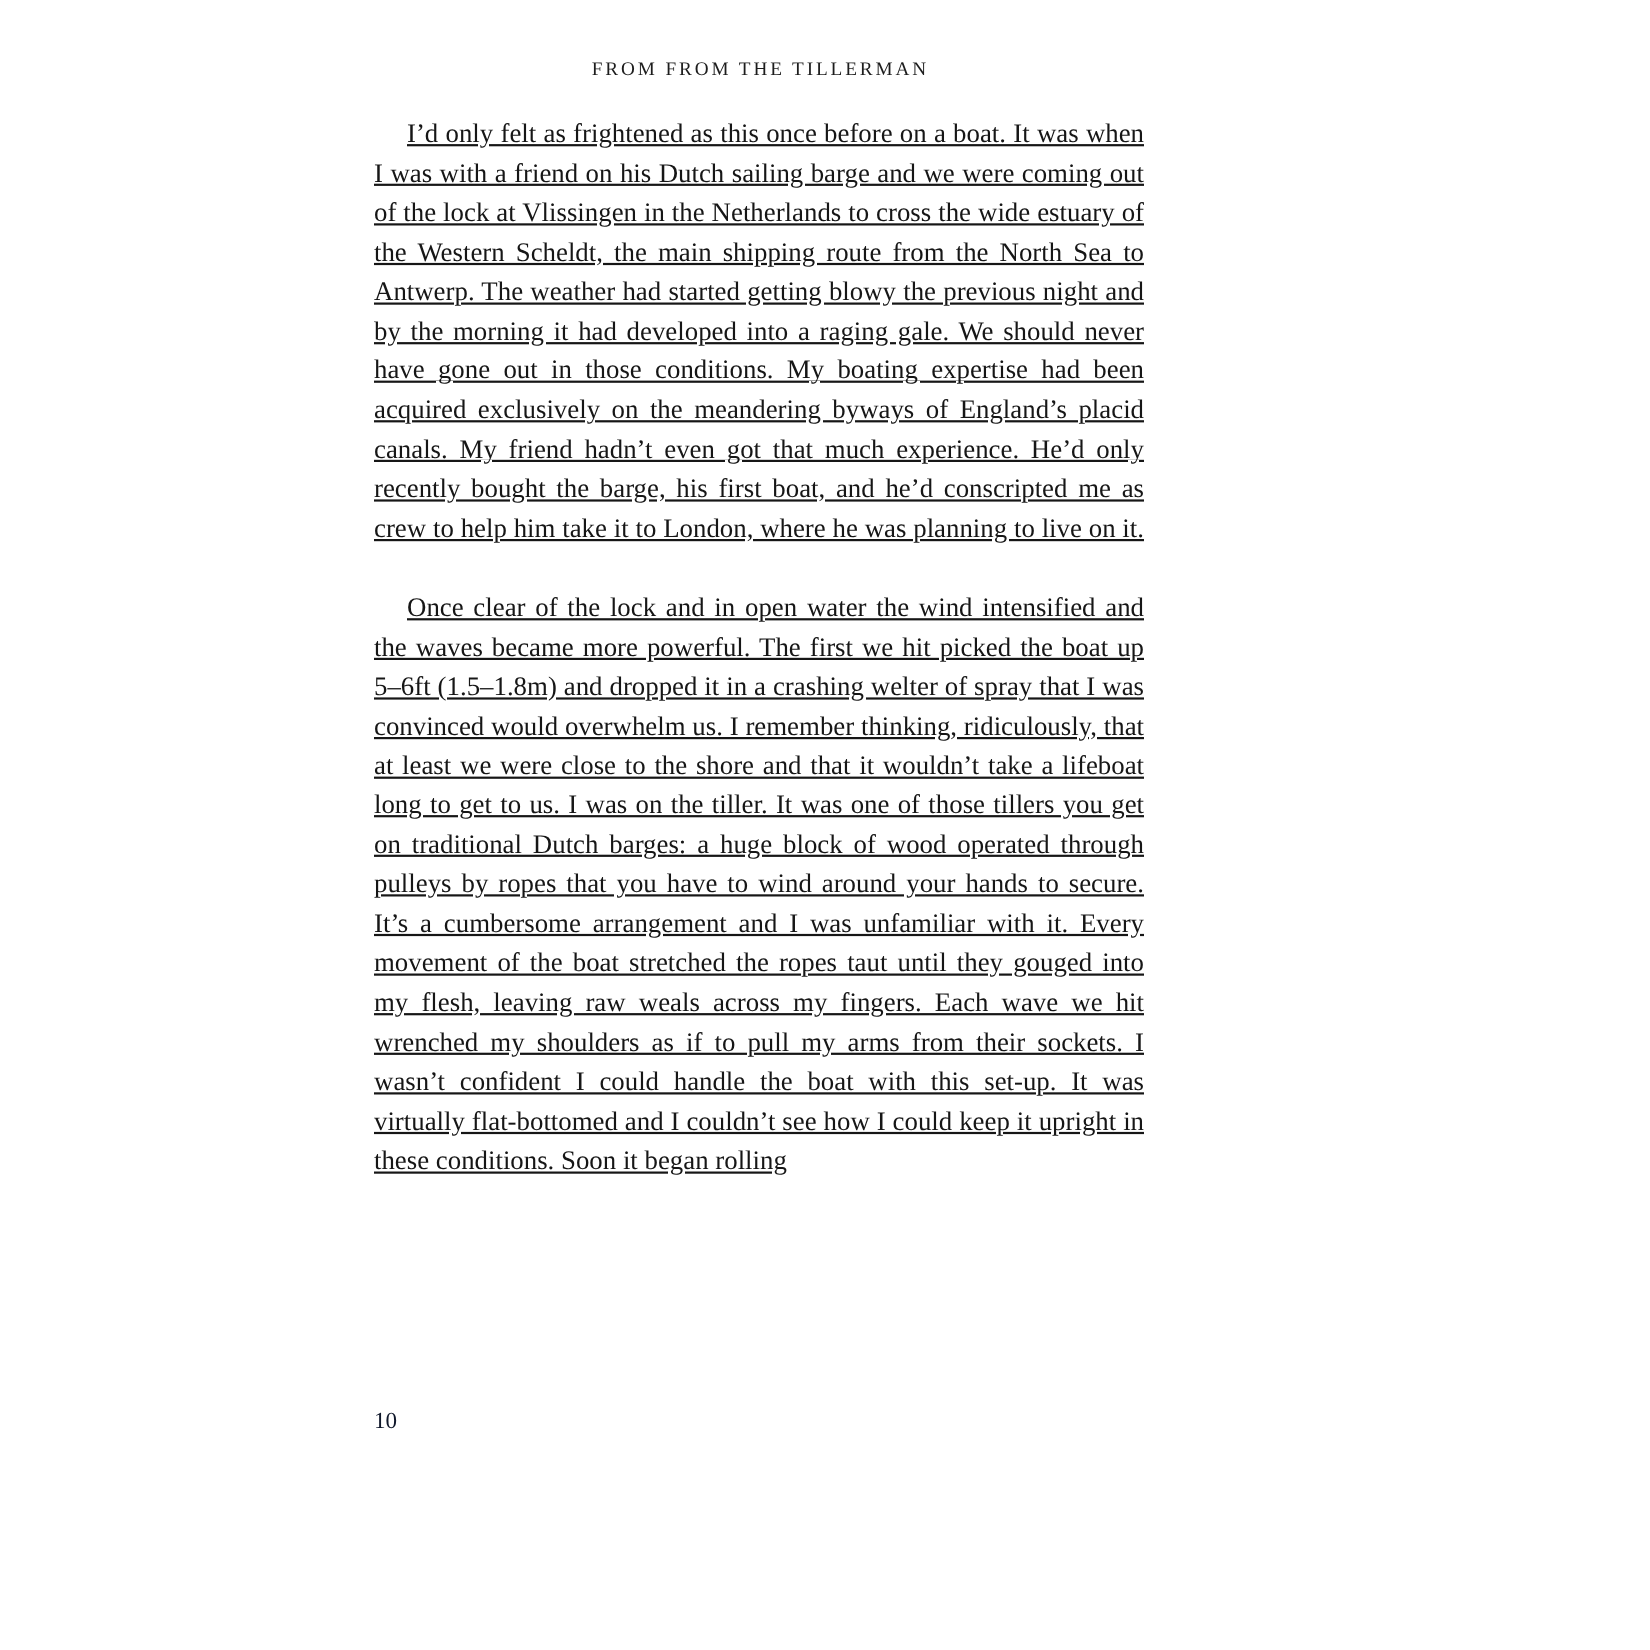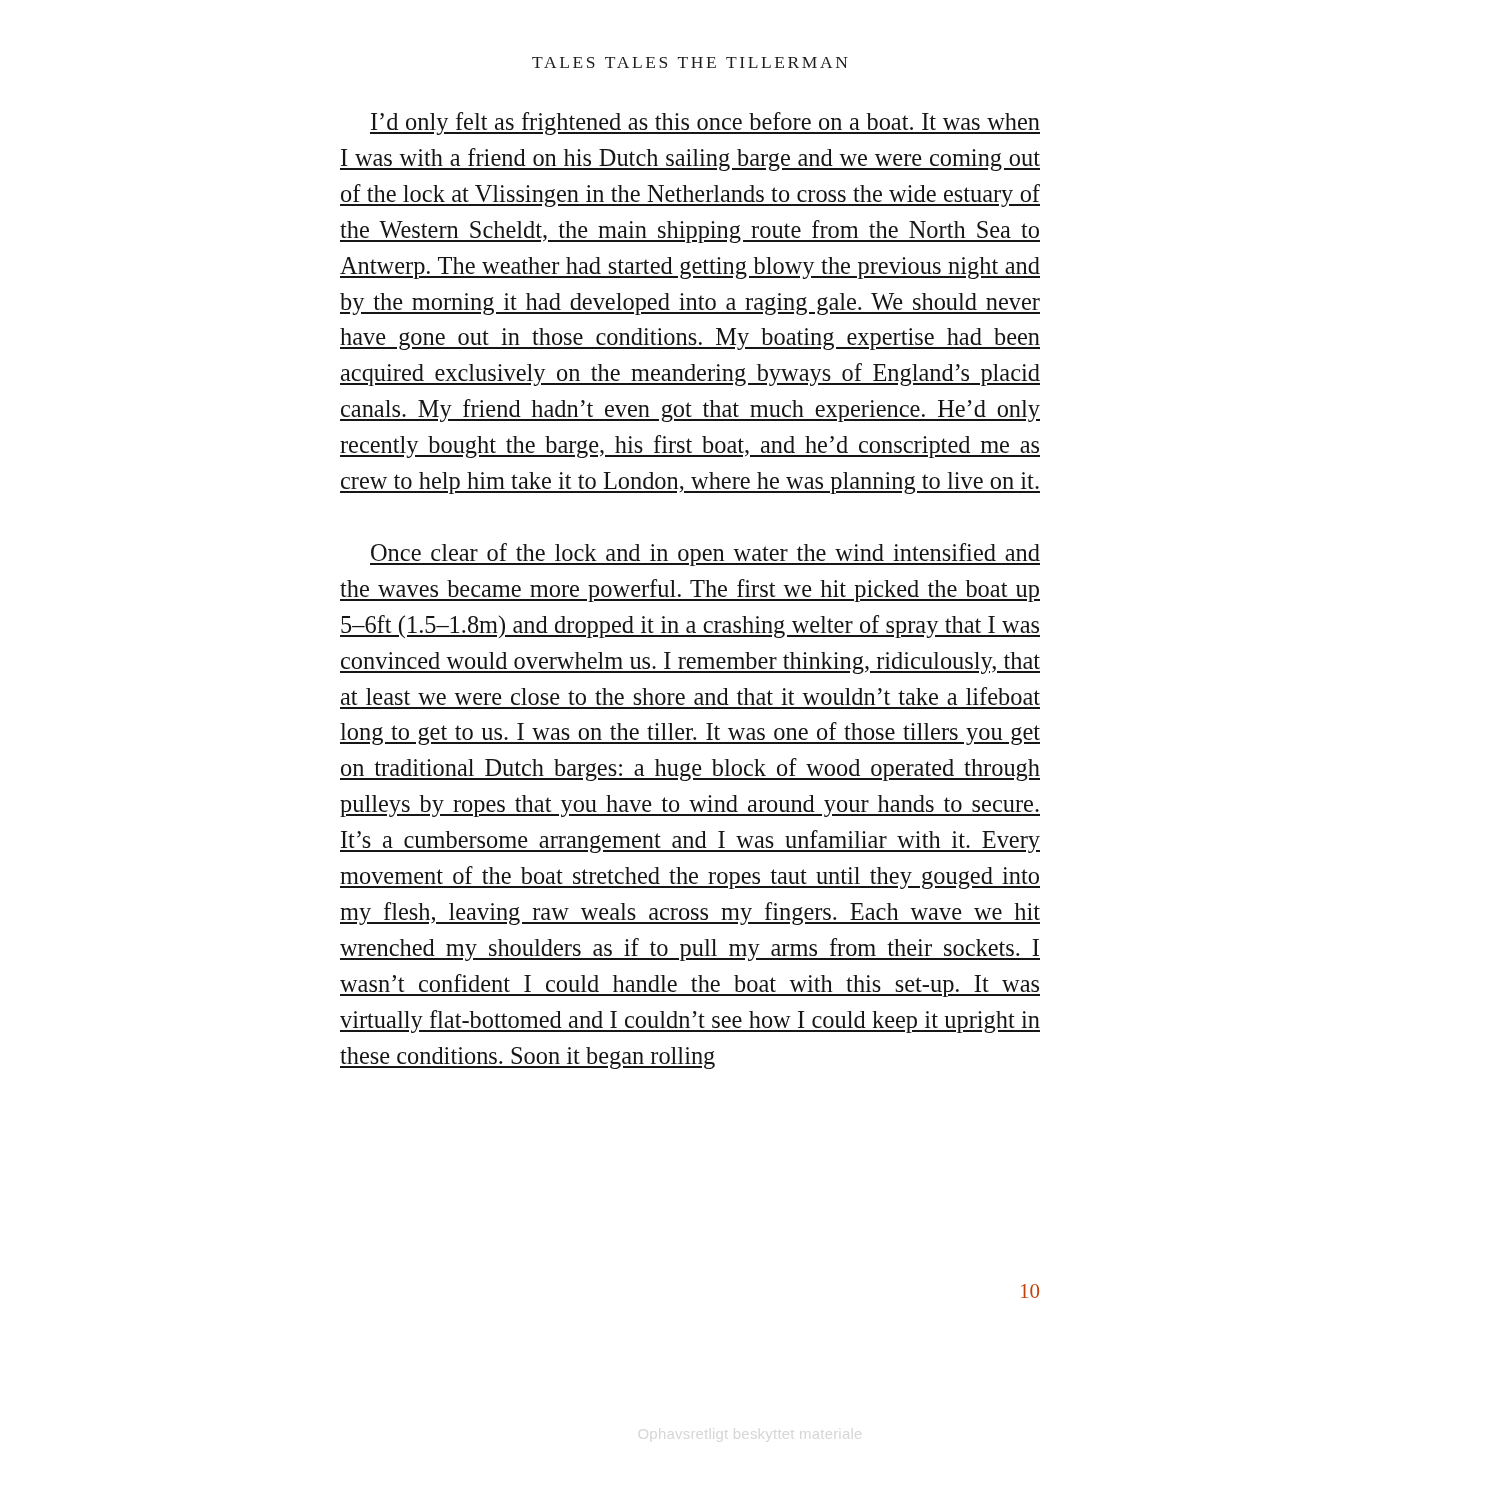--- a/index.html
+++ b/index.html
@@ -72,23 +72,23 @@
   .para.nostretch::after {
     display: none;
   }
 
   
   .folio {
     position: absolute;
     top: 1281px;
     left: 340px;
     width: 700px;
-    text-align: right;
+    text-align: left;
     font-size: 21px;
-    color: #c2410c;
+    color: #0f172a;
     line-height: 1;
   }
 
   
   .watermark {
     position: absolute;
     top: 1426px;
     left: 0;
     width: 1500px;
     text-align: center;
@@ -98,24 +98,23 @@
     color: #d6d6d6;
     line-height: 1;
     white-space: nowrap;
   }
 </style>
 </head>
 <body>
 
 <div class="page">
 
-  <div class="running-head">TALES TALES THE TILLERMAN</div>
+  <div class="running-head">FROM FROM THE TILLERMAN</div>
 
   <div class="textblock">
     <p class="para indent">I’d only felt as frightened as this once before on a boat. It was when I was with a friend on his Dutch sailing barge and we were coming out of the lock at Vlissingen in the Netherlands  to cross the wide estuary of the Western Scheldt, the main shipping route from the North Sea to Antwerp. The weather had started getting blowy the previous night and by the morning it had developed into a raging gale. We should never have gone out in those conditions. My boating expertise had been acquired exclusively on the meandering byways of England’s placid canals. My friend hadn’t even got that much experience. He’d only recently bought the barge, his first boat, and he’d conscripted me as crew to help him take it to London, where he was planning to live on it.</p>
     <p class="para indent nostretch">Once clear of the lock and in open water the wind intensified and the waves became more powerful. The first we hit picked the boat up 5–6ft (1.5–1.8m) and dropped it in a crashing welter of spray that I was convinced would overwhelm us. I remember thinking, ridiculously, that at least we were close to the shore and that it wouldn’t take a lifeboat long to get to us. I was on the tiller. It was one of those tillers you get on traditional Dutch barges: a huge block of wood operated through pulleys by ropes that you have to wind around your hands to secure. It’s a cumbersome arrangement and I was unfamiliar with it. Every movement of the boat stretched the ropes taut until they gouged into my flesh, leaving raw weals across my fingers. Each wave we hit wrenched my shoulders as if to pull my arms from their sockets. I wasn’t confident I could handle the boat with this set-up. It was virtually flat-bottomed and I couldn’t see how I could keep it upright in these conditions. Soon it began rolling</p>
   </div>
 
   <div class="folio">10</div>
 
-  <div class="watermark">Ophavsretligt beskyttet materiale</div>
 
 </div>
 
 </body></html>

